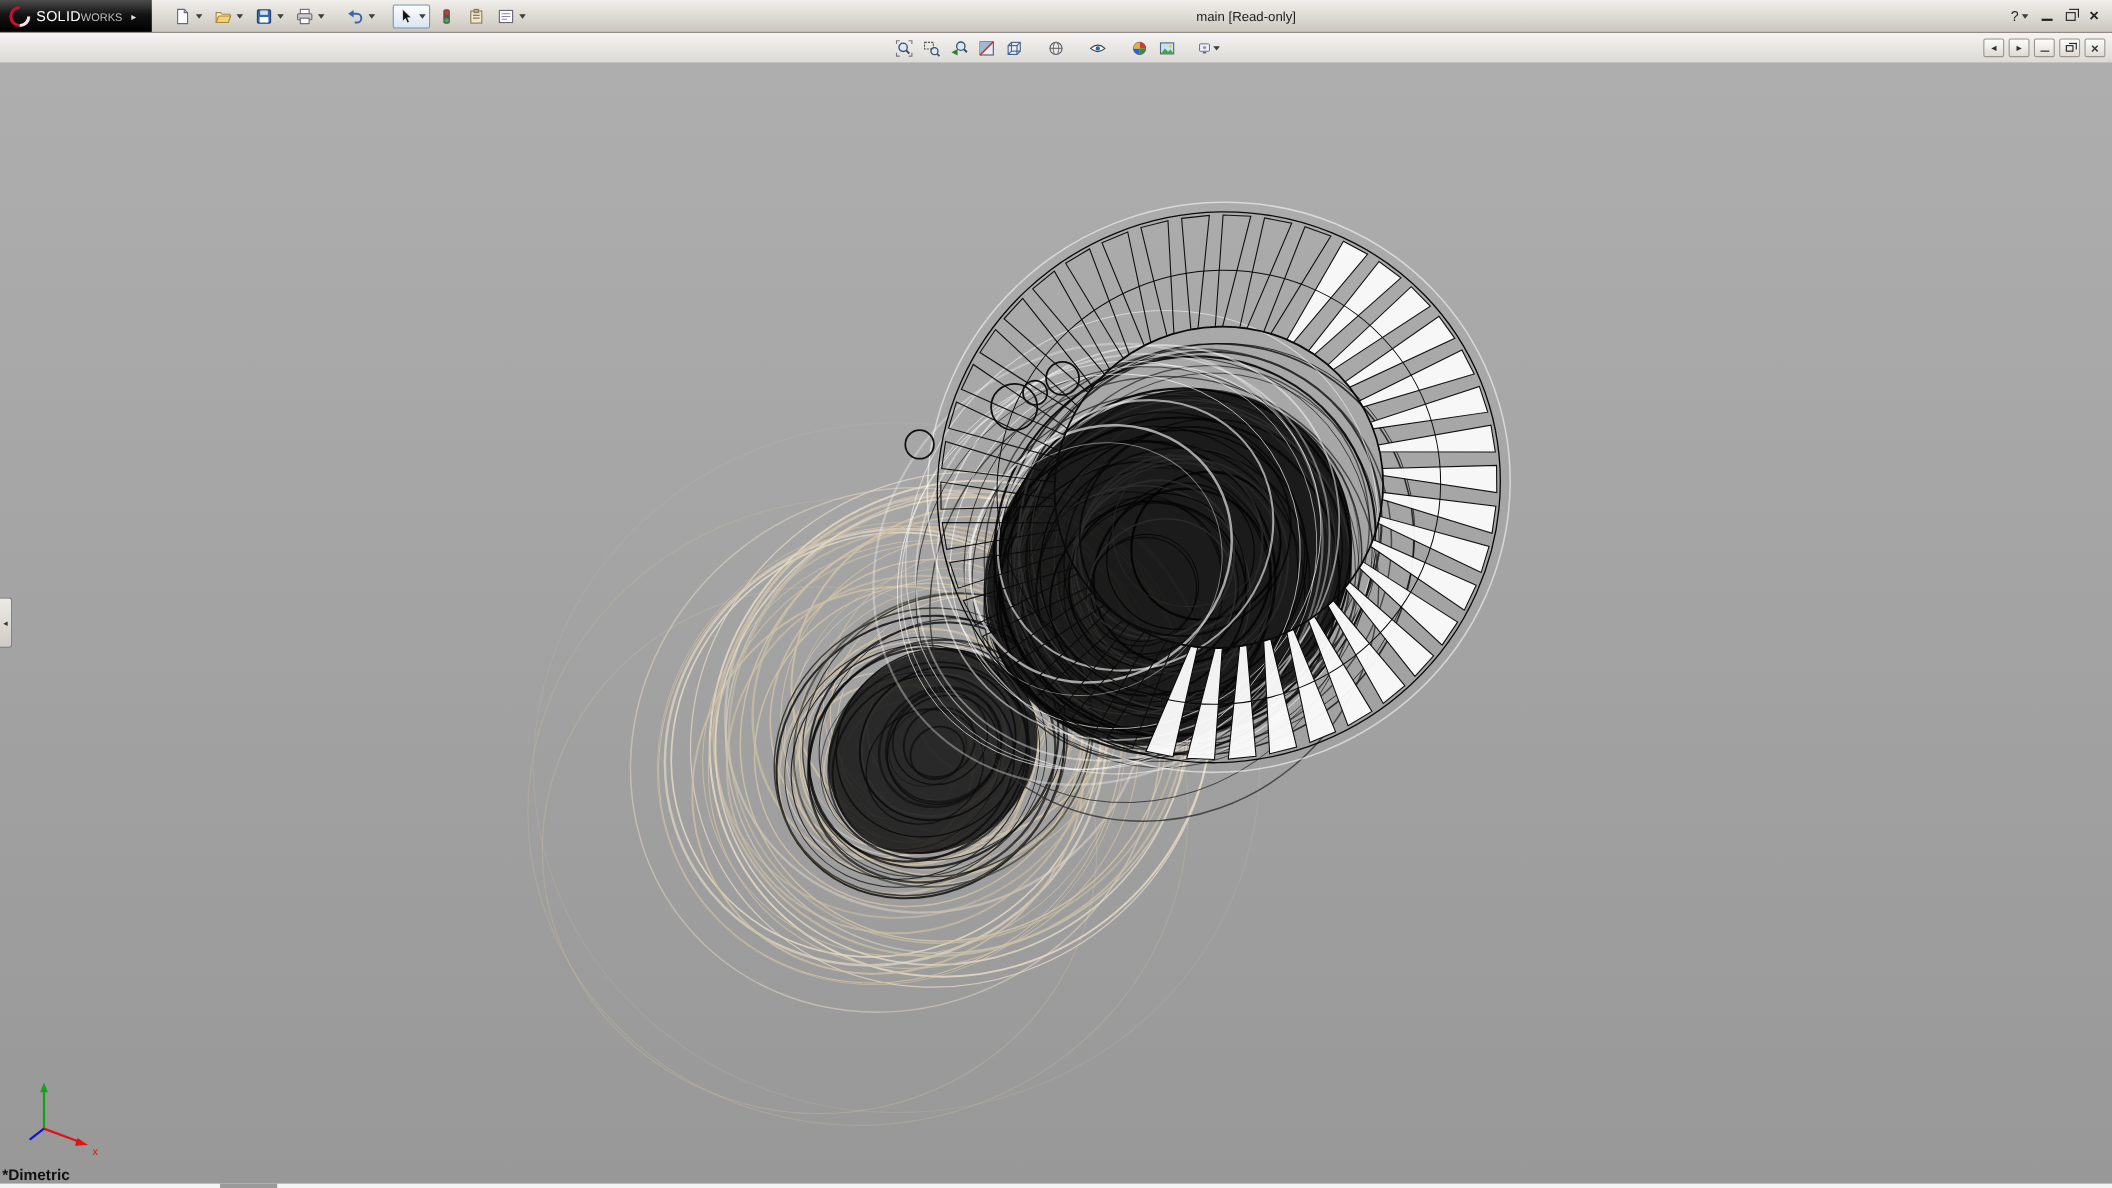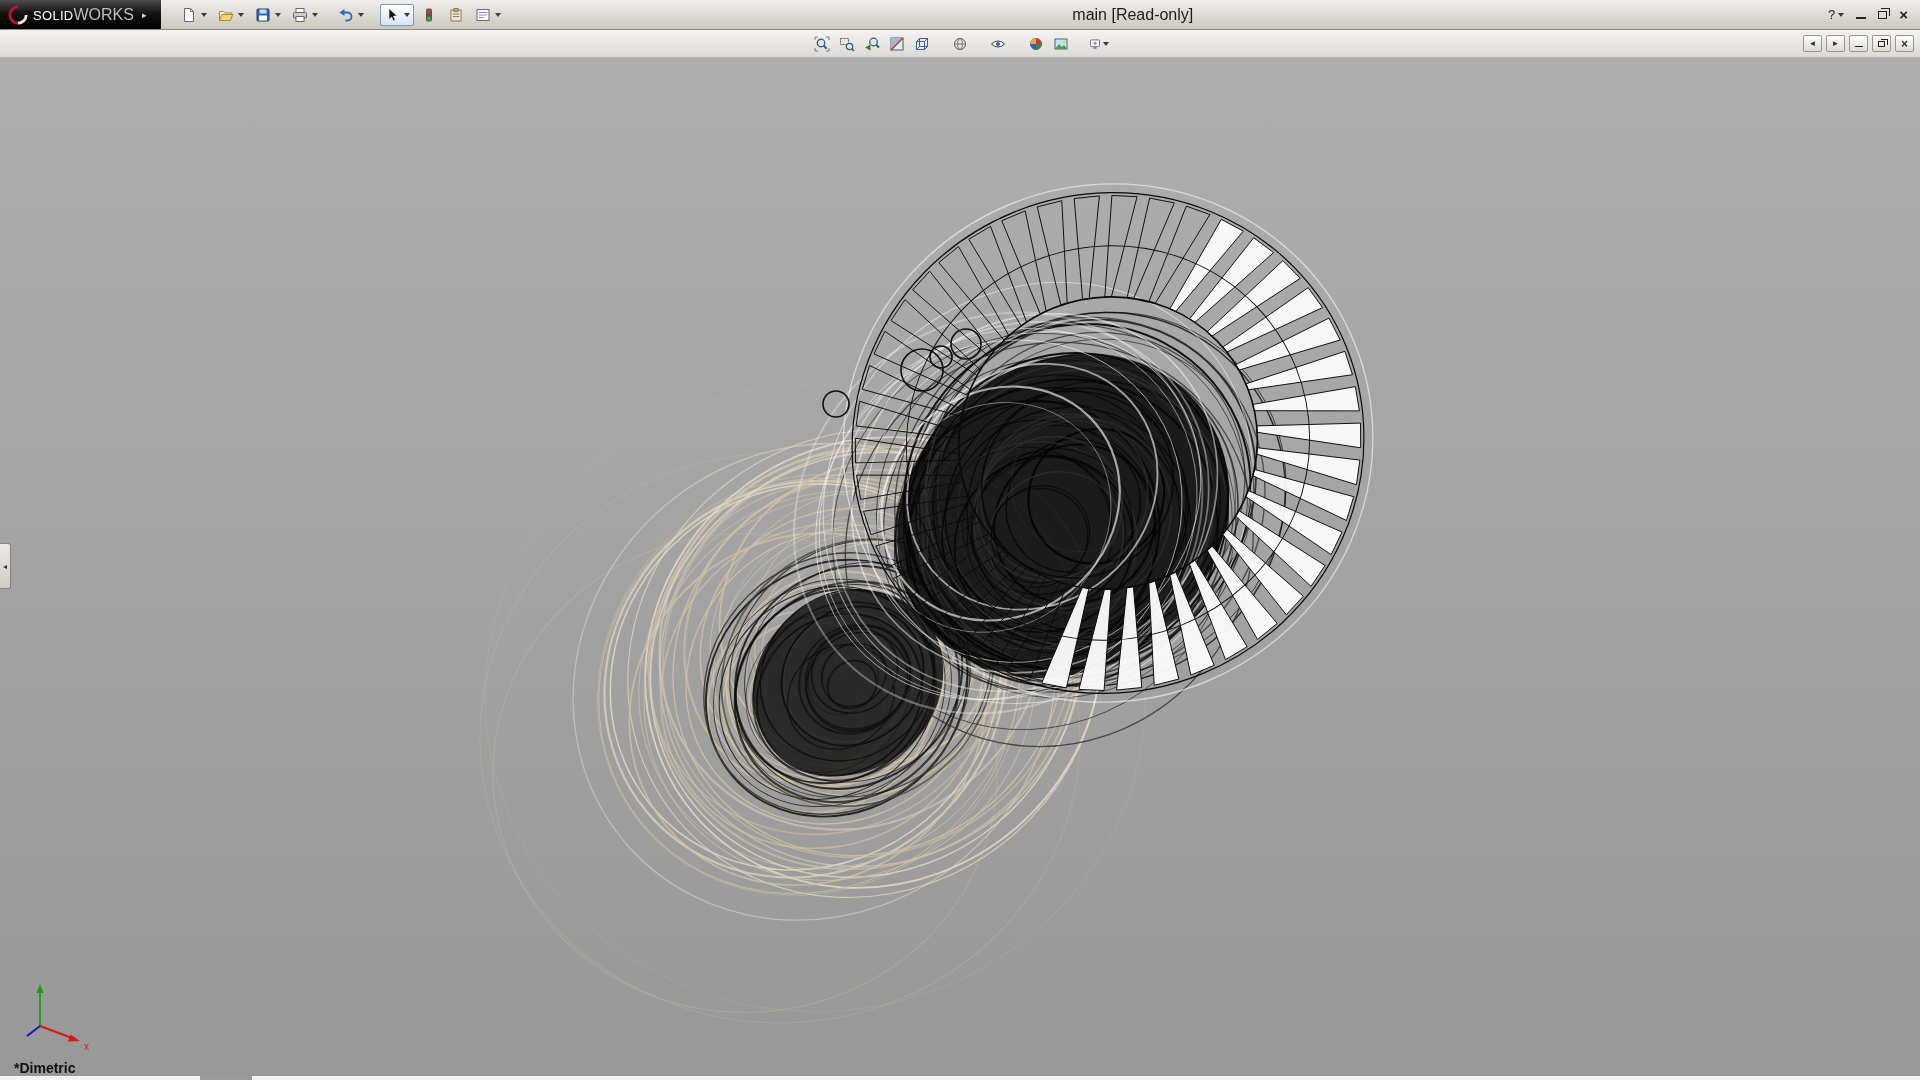--- a/index.html
+++ b/index.html
@@ -4,29 +4,29 @@
 <style>
   * { box-sizing: border-box; margin: 0; padding: 0; }
   html,body { width:1920px; height:1080px; overflow:hidden; font-family:"Liberation Sans",sans-serif; background:#9a9a9a; }
   .app { width:1920px; height:1080px; display:flex; flex-direction:column; }
 
   
   .titlebar { height:30px; flex:0 0 30px; background:linear-gradient(#f1efeb,#cbc7bf); border-bottom:1px solid #8f8b84; display:flex; align-items:center; position:relative; }
   .brand { height:100%; background:linear-gradient(#4c4c4c,#141414 45%,#000); display:flex; align-items:center; gap:5px; padding:0 14px 0 8px; color:#fff; }
   .brand svg { width:20px; height:20px; }
   .brand-bold { font-weight:normal; font-size:13px; letter-spacing:.3px; color:#fff; }
-  .brand-light { font-size:16px; color:#bdbdbd; }
+  .brand-light { font-size:10px; color:#bdbdbd; }
   .brand-caret { font-size:9px; color:#ddd; margin-left:3px; }
   .tb-group { display:flex; align-items:center; gap:3px; padding-left:16px; }
   .tb-btn { display:flex; align-items:center; gap:2px; padding:2px 3px; border:1px solid transparent; border-radius:2px; }
   .tb-btn svg { width:16px; height:16px; display:block; }
   .tb-btn.pressed { border-color:#7a96b8; background:linear-gradient(#fdfdfd,#d9e4f1); }
   .caret { width:0; height:0; border-left:3px solid transparent; border-right:3px solid transparent; border-top:4px solid #3c3c3c; margin-left:2px; }
   .tb-sep { width:6px; }
-  .app-title { position:absolute; left:59%; transform:translateX(-50%); font-size:16px; color:#1c1c1c; white-space:nowrap; }
+  .app-title { position:absolute; left:59%; transform:translateX(-50%); font-size:12px; color:#1c1c1c; white-space:nowrap; }
   .win-controls { margin-left:auto; display:flex; align-items:center; gap:12px; padding-right:12px; }
   .wc-btn { display:flex; align-items:center; justify-content:center; color:#222; font-size:13px; }
   .shape-min { width:10px; height:9px; border-bottom:2px solid #222; }
   .shape-restore { width:9px; height:8px; border:1.5px solid #222; position:relative; }
   .shape-restore::before { content:""; position:absolute; left:2px; top:-4px; width:8px; height:7px; border-top:1.5px solid #222; border-right:1.5px solid #222; }
   .wc-close { font-size:15px; font-weight:bold; line-height:1; }
   .help-caret { width:0;height:0;border-left:3px solid transparent;border-right:3px solid transparent;border-top:4px solid #3c3c3c; margin-left:3px; }
 
   
   .row2 { height:28px; flex:0 0 28px; background:linear-gradient(#f4f3f1,#dcdad6); border-bottom:1px solid #b7b4ae; display:flex; align-items:center; position:relative; }
@@ -39,21 +39,21 @@
   .dc-min { width:8px; height:7px; border-bottom:1.5px solid #222; }
   .dc-restore { width:7px; height:6px; border:1px solid #222; position:relative; }
   .dc-restore::before { content:""; position:absolute; left:1.5px; top:-3px; width:6px; height:5px; border-top:1px solid #222; border-right:1px solid #222; }
   .dc-close { font-size:12px; font-weight:bold; line-height:1; }
 
   
   .viewport { flex:1 1 auto; position:relative; background:linear-gradient(#aeaeae,#989898); overflow:hidden; }
   #model-svg { position:absolute; inset:0; width:100%; height:100%; }
   .fm-tab { position:absolute; left:0; top:calc(50% - 24px); width:11px; height:46px; background:linear-gradient(#eceae6,#cfccc5); border:1px solid #87837b; border-left:none; border-radius:0 3px 3px 0; display:flex; align-items:center; justify-content:center; font-size:8px; color:#333; }
   .triad { position:absolute; left:16px; bottom:24px; width:84px; height:76px; }
-  .view-label { position:absolute; left:14px; bottom:0; font-size:14px; font-weight:bold; color:#111; }
+  .view-label { position:absolute; left:2px; bottom:0; font-size:14px; font-weight:bold; color:#111; }
 
   
   .status-sliver { height:4px; flex:0 0 4px; background:#f4f4f4; position:relative; }
   .sliver-seg { position:absolute; left:200px; width:52px; top:0; bottom:0; background:#9a9a9a; }
 </style>
 </head>
 <body>
 
 <div class="app">
 

